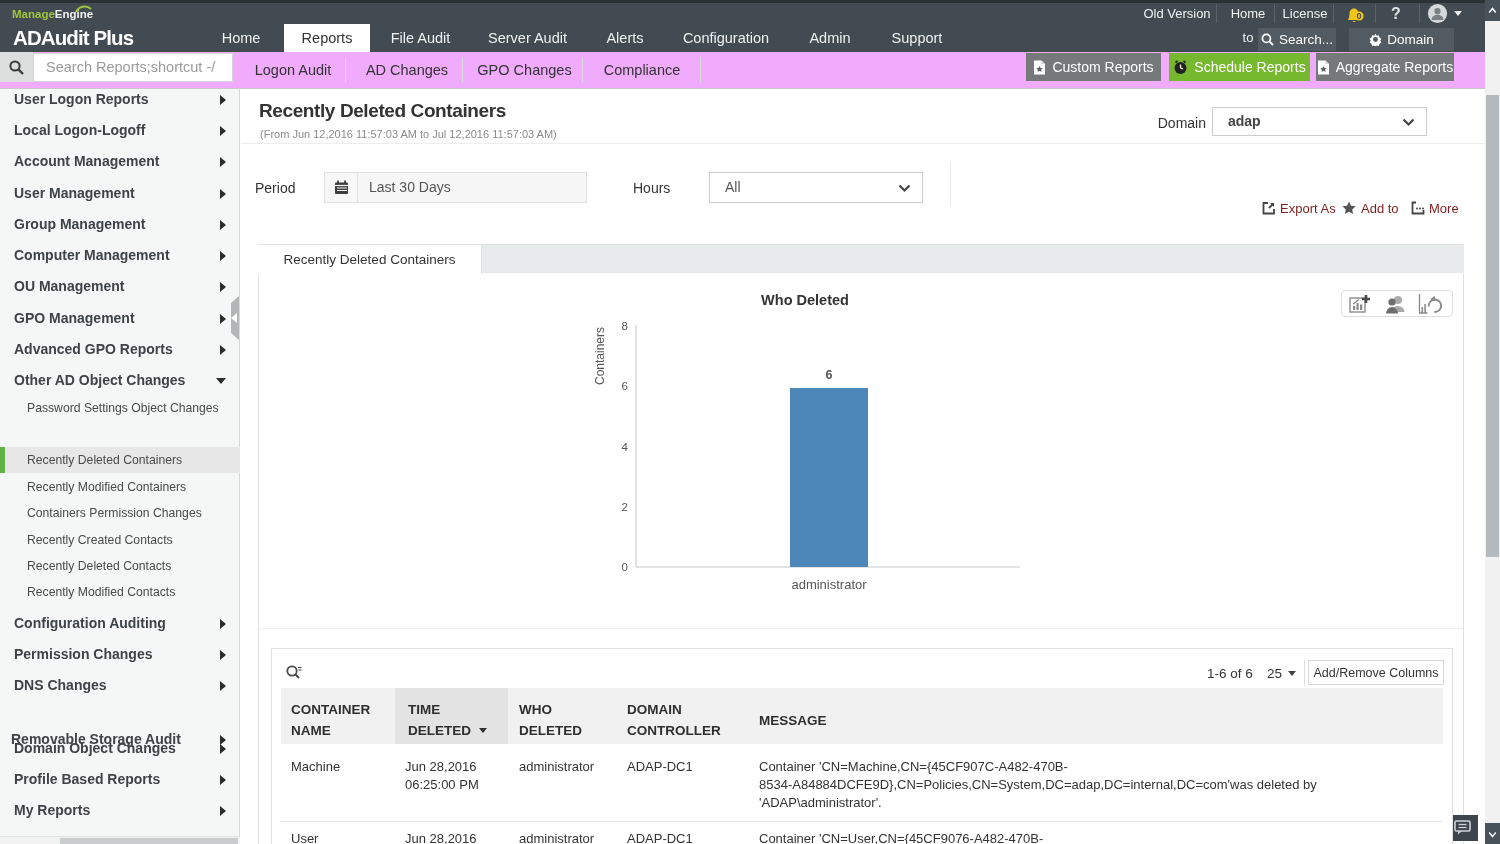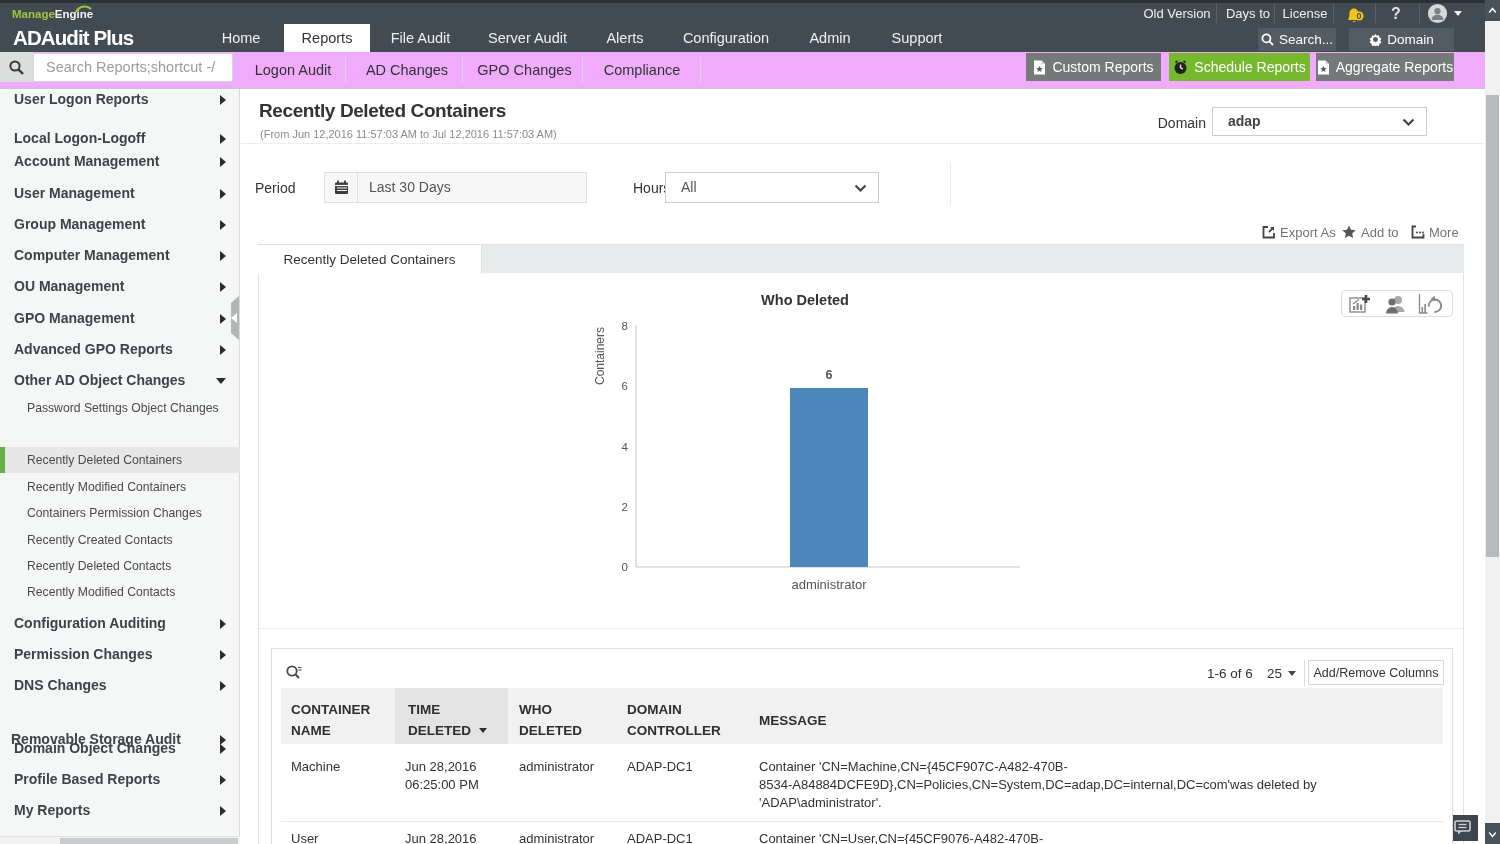--- a/index.html
+++ b/index.html
@@ -42,24 +42,24 @@
 h1 { position:absolute; left:18px; top:11px; font-size:19px; font-weight:bold; color:#333; letter-spacing:-0.4px; }
 #subtitle { position:absolute; left:19px; top:39px; font-size:11px; color:#8b8b8b; }
 #domain-label { position:absolute; left:905px; top:26px; width:60px; font-size:14px; color:#333; text-align:right; }
 #domain-sel { position:absolute; left:971px; top:18px; width:215px; height:29px; border:1px solid #ccc; background:#fff; }
 #domain-sel .txt { position:absolute; left:15px; top:5px; font-size:14px; color:#444; font-weight:bold; }
 #divider1 { position:absolute; left:0px; top:54px; width:1243px; height:1px; background:#ededed; }
 .flabel { position:absolute; font-size:14px; color:#333; }
 #period-box { position:absolute; left:83px; top:83px; width:263px; height:31px; background:#f7f7f7; border:1px solid #e0e0e0; }
 #period-box .ico { position:absolute; left:0; top:0; width:33px; height:29px; border-right:1px solid #e0e0e0; text-align:center; }
 #period-box .txt { position:absolute; left:44px; top:6px; font-size:14px; color:#555; }
-#hours-sel { position:absolute; left:424px; top:83px; width:214px; height:31px; background:#fff; border:1px solid #ccc; }
+#hours-sel { position:absolute; left:468px; top:83px; width:214px; height:31px; background:#fff; border:1px solid #ccc; }
 #hours-sel .txt { position:absolute; left:15px; top:6px; font-size:14px; color:#555; }
 #vsep1 { position:absolute; left:709px; top:74px; width:1px; height:42px; background:#e8e8e8; }
-.linkrow { position:absolute; top:136px; height:16px; font-size:13px; color:#737373; }
+.linkrow { position:absolute; top:112px; height:16px; font-size:13px; color:#7f1d1d; }
 
 
 #tabpanel { position:absolute; left:258px; top:244px; width:1206px; height:600px; background:#fff; border:1px solid #e2e2e2; border-bottom:none; }
 #tabbar { position:absolute; left:258px; top:244px; width:1206px; height:29px; background:#e8ebeb; border-top:1px solid #e0e0e0; z-index:2; }
 #tab-active { position:absolute; left:0px; top:0px; width:224px; height:29px; background:#fff; border-right:1px solid #e0e0e0; font-size:13.5px; color:#333; text-align:center; line-height:29px; }
 #chart-title { position:absolute; left:380px; top:200px; width:300px; text-align:center; font-size:14.5px; font-weight:bold; color:#333; }
 #chart-icons { position:absolute; left:1100px; top:201px; width:112px; height:27px; border:1px solid #ddd; border-radius:4px; background:#fff; }
 
 
 #tablepanel { position:absolute; left:271px; top:648px; width:1182px; height:196px; background:#fff; border:1px solid #e0e0e0; border-bottom:none; z-index:2; }
@@ -87,21 +87,21 @@
     <div class="navitem" style="left:206px;width:70px;">Home</div>
     <div class="navitem active" style="left:284px;width:86px;">Reports</div>
     <div class="navitem" style="left:378px;width:85px;">File Audit</div>
     <div class="navitem" style="left:475px;width:105px;">Server Audit</div>
     <div class="navitem" style="left:594px;width:62px;">Alerts</div>
     <div class="navitem" style="left:666px;width:120px;">Configuration</div>
     <div class="navitem" style="left:799px;width:62px;">Admin</div>
     <div class="navitem" style="left:872px;width:90px;">Support</div>
     <div class="toplink" style="left:1142px;width:70px;white-space:nowrap;">Old Version</div>
     <div class="topsep" style="left:1216px;"></div>
-    <div class="toplink" style="left:1224px;width:48px;">Days to</div>
+    <div class="toplink" style="left:1224px;width:48px;">Home to</div>
     <div class="topsep" style="left:1274px;"></div>
     <div class="toplink" style="left:1282px;width:46px;">License</div>
     <div class="topsep" style="left:1333px;"></div>
     <div class="toplink" style="left:1341px;width:28px;" id="bell">
       <svg width="22" height="20" viewBox="0 0 22 20" style="margin-top:3px;">
         <path d="M4 15 C5 13 5.5 11 5.5 8.5 C5.5 5 8 3.5 10 3.5 C12.5 3.5 14.5 5.5 14.5 8.5 C14.5 11 15 13 16 15 Z" fill="#f0c418"></path>
         <path d="M8.5 16 a2 2 0 0 0 3.4 0z" fill="#f0c418"></path>
         <circle cx="15" cy="11" r="4.6" fill="#f3c71c"></circle>
         <text x="15" y="14.2" font-size="9" font-weight="bold" fill="#434c52" text-anchor="middle">0</text>
       </svg>
@@ -158,21 +158,21 @@
     <div class="tbtn" style="left:1316px;width:138px;background:#75797a;white-space:nowrap;">
       <svg width="13" height="15" viewBox="0 0 13 15" style="vertical-align:-3px;margin-right:6px;">
           <path d="M1 0.5 h7.5 l3.5 3.5 v10.5 h-11z" fill="#fff"></path>
           <path d="M8.5 0.5 v3.5 h3.5z" fill="#cfd3d4"></path>
           <path d="M6.5 6l1 2.1 2.3.2-1.75 1.55.52 2.25-2.07-1.25-2.07 1.25.52-2.25L3.2 8.3l2.3-.2z" fill="#5a5e5f"></path>
         </svg>Aggregate Reports</div>
   </div>
 
   <div id="sidebar">
     <div class="sitem" style="top:-5px;">User Logon Reports<span class="arr"></span></div>
-    <div class="sitem" style="top:34px;">Local Logon-Logoff<span class="arr"></span></div>
+    <div class="sitem" style="top:26px;">Local Logon-Logoff<span class="arr"></span></div>
     <div class="sitem" style="top:57px;">Account Management<span class="arr"></span></div>
     <div class="sitem" style="top:89px;">User Management<span class="arr"></span></div>
     <div class="sitem" style="top:120px;">Group Management<span class="arr"></span></div>
     <div class="sitem" style="top:151px;">Computer Management<span class="arr"></span></div>
     <div class="sitem" style="top:182px;">OU Management<span class="arr"></span></div>
     <div class="sitem" style="top:214px;">GPO Management<span class="arr"></span></div>
     <div class="sitem" style="top:245px;">Advanced GPO Reports<span class="arr"></span></div>
     <div class="sitem" style="top:276px;">Other AD Object Changes<span class="darr"></span></div>
     <div class="subitem" style="top:306px;">Password Settings Object Changes</div>
     <div class="subitem sel" style="top:358px;">Recently Deleted Containers</div>

